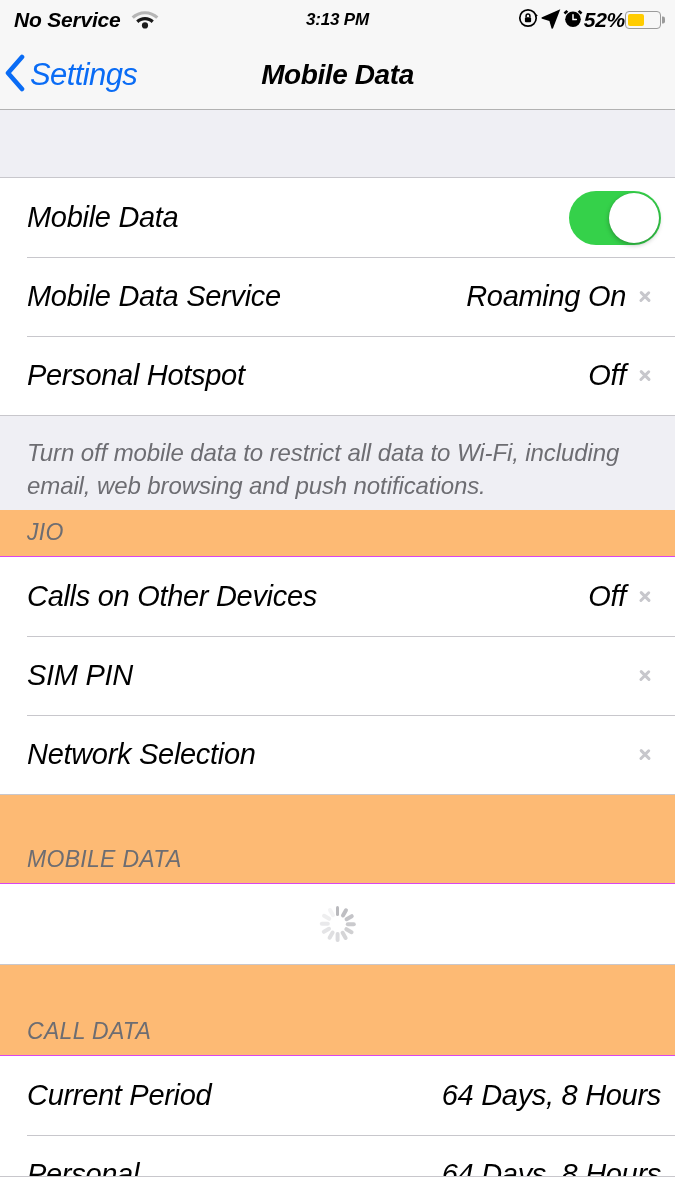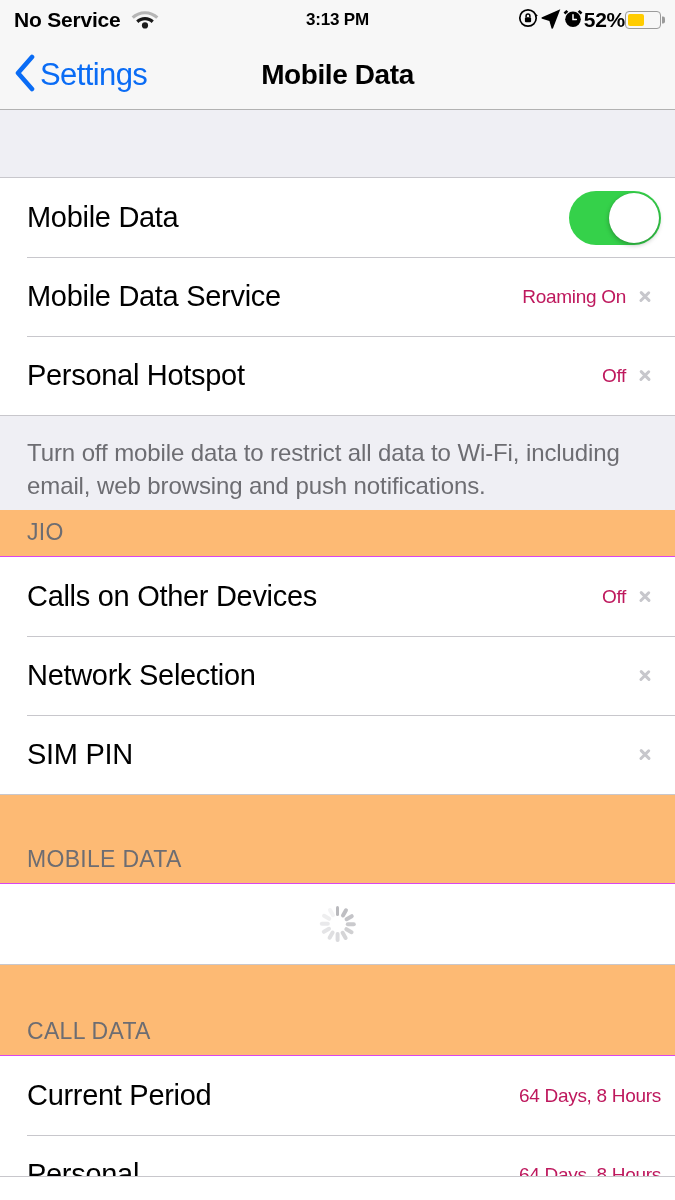--- a/index.html
+++ b/index.html
@@ -3,21 +3,21 @@
 <meta charset="utf-8">
 <style>
   * { box-sizing: border-box; margin: 0; padding: 0; }
   html, body {
     width: 675px; height: 1200px;
     background: #ffffff;
     font-family: "Liberation Sans", "DejaVu Sans", sans-serif;
     -webkit-font-smoothing: antialiased;
     overflow: hidden;
   }
-  .screen { width: 675px; height: 1048px; position: relative; background: #EFEFF4; }
+  .screen { width: 675px; height: 1048px; position: relative; background: #EFEFF4; font-style: italic; }
 
   
   .statusbar {
     height: 40px; background: #F7F7F7;
     display: flex; align-items: center;
     position: relative; padding: 0 14px;
   }
   .sb-left { display: flex; align-items: center; gap: 9px; }
   .sb-carrier { font-size: 21px; font-weight: 600; color: #000; letter-spacing: -0.2px; }
   .sb-center {
@@ -45,21 +45,21 @@
   .batt-fill { height: 100%; border-radius: 2px; }
 
   
   .navbar {
     height: 70px; background: #F7F7F7;
     position: relative; display: flex; align-items: center;
     border-bottom: 1px solid #b2b2b2;
   }
   .nav-back {
     display: flex; align-items: center; gap: 4px;
-    padding-left: 14px; position: relative; z-index: 2;
+    padding-left: 4px; position: relative; z-index: 2;
   }
   .nav-back-label {
     font-size: 31px; color: #0A6CF5; letter-spacing: -0.6px;
   }
   .nav-title-wrap {
     position: absolute; left: 0; right: 0; top: 0; bottom: 0;
     display: flex; align-items: center; justify-content: center;
     pointer-events: none;
   }
   .nav-title { font-size: 28px; font-weight: 700; color: #000; letter-spacing: -0.4px; }
@@ -77,21 +77,21 @@
     display: flex; align-items: center;
     padding: 0 14px 0 27px;
     position: relative;
   }
   .row + .row::before {
     content: ""; position: absolute; left: 27px; right: 0; top: 0;
     height: 1px; background: #c8c7cc;
   }
   .row-label { font-size: 29px; color: #000; letter-spacing: -0.3px; }
   .row-right { margin-left: auto; display: flex; align-items: center; gap: 12px; }
-  .row-value { font-size: 19px; color: #be185d; letter-spacing: -0.3px; }
+  .row-value { font-size: 29px; color: #000000; letter-spacing: -0.3px; }
 
   .chevron {
     width: 15px; height: 26px; flex: 0 0 auto;
     position: relative; margin-right: 8px;
   }
   .chevron::before, .chevron::after {
     content: ""; position: absolute; left: 2px;
     width: 14px; height: 3.4px; background: #C7C7CC; border-radius: 2px;
   }
   .chevron::before { top: 6px; transform: rotate(45deg); transform-origin: left center; }
@@ -239,27 +239,27 @@
   <div class="section-header" style="height:46px">JIO</div>
   <div class="group">
     <div class="row">
       <span class="row-label">Calls on Other Devices</span>
       <div class="row-right">
         <span class="row-value">Off</span>
         <span class="chevron"></span>
       </div>
     </div>
     <div class="row">
+      <span class="row-label">SIM PIN</span>
+      <div class="row-right">
+        <span class="chevron"></span>
+      </div>
+    </div>
+    <div class="row">
       <span class="row-label">Network Selection</span>
-      <div class="row-right">
-        <span class="chevron"></span>
-      </div>
-    </div>
-    <div class="row">
-      <span class="row-label">SIM PIN</span>
       <div class="row-right">
         <span class="chevron"></span>
       </div>
     </div>
   </div>
 
   <div class="section-header" style="height:88px">MOBILE DATA</div>
   <div class="group">
     <div class="spinner-row">
       <div class="spinner" id="spinner">

